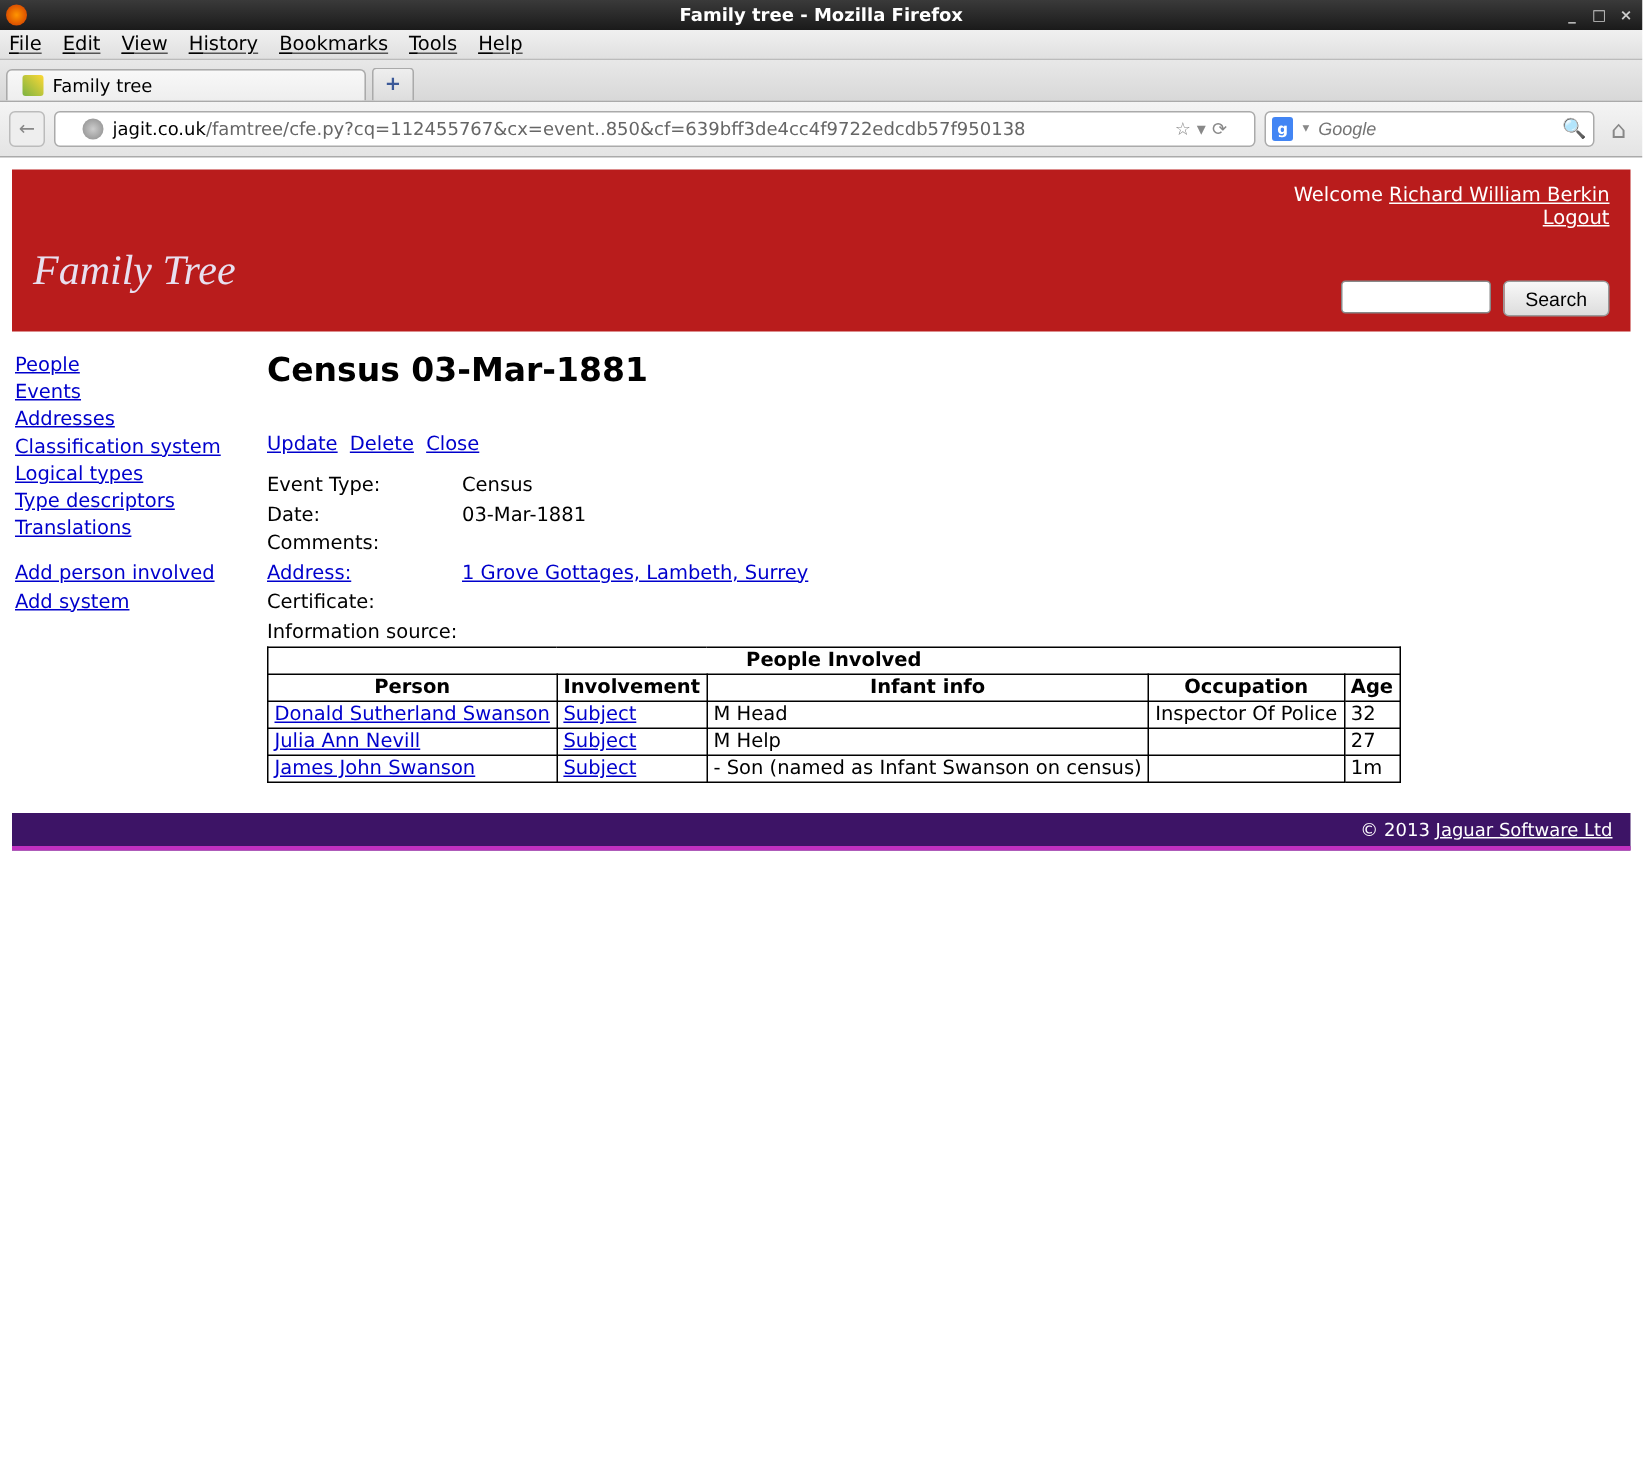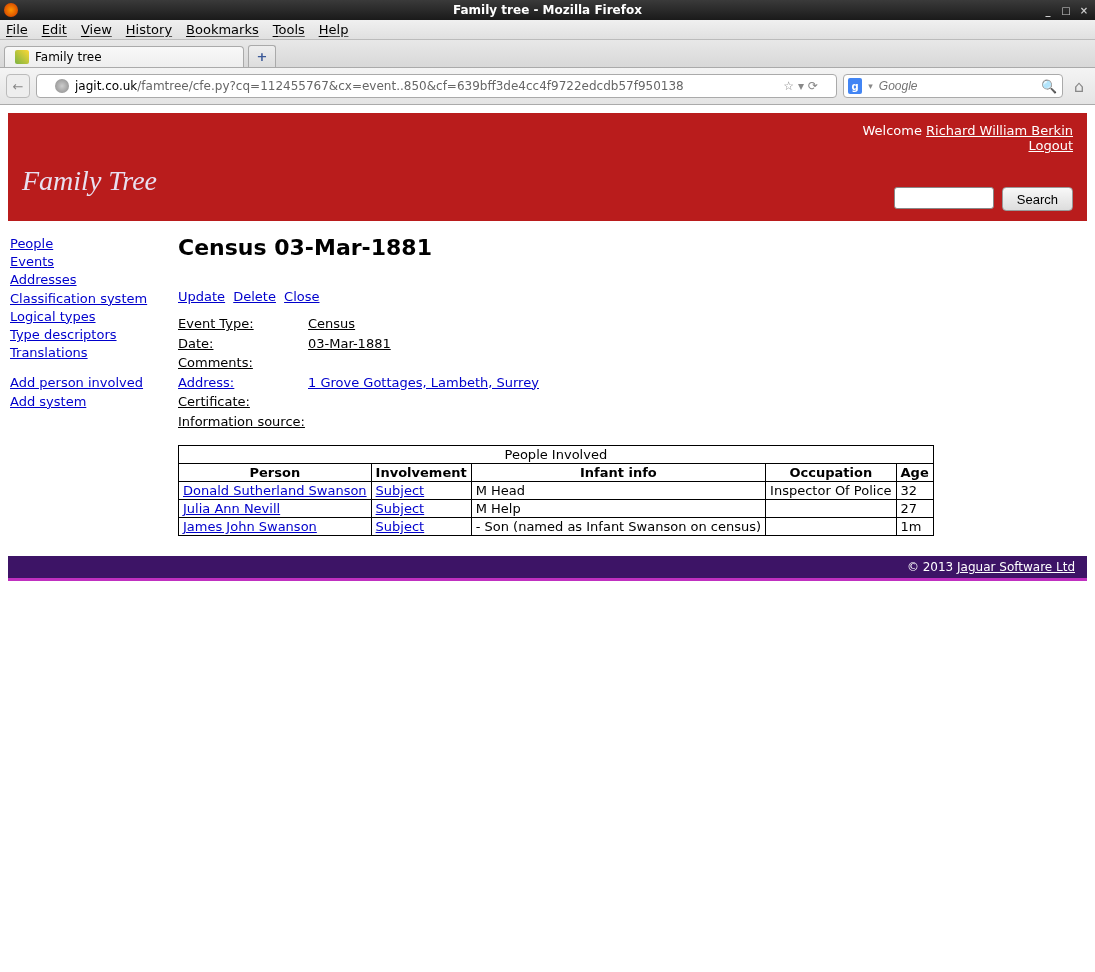--- a/index.html
+++ b/index.html
@@ -45,29 +45,29 @@
 
 .content { display: flex; padding: 14px 0 20px 0; gap: 20px; }
 .sidebar { width: 150px; padding-left: 2px; }
 .sidebar a { display: block; color: #0000cc; text-decoration: underline; font-size: 13px; line-height: 1.4; }
 .sidebar .gap { height: 12px; }
 
 .main { flex: 1; }
 .main h1 { font-family: "DejaVu Sans", Arial, sans-serif; font-weight: bold; font-size: 22px; margin-bottom: 29px; }
 .actions { margin-bottom: 10px; }
 .actions a { color: #0000cc; text-decoration: underline; margin-right: 4px; font-size: 13px; }
-.details { margin-bottom: 14px; text-decoration: underline; }
+.details { margin-bottom: 0; }
 .details .row { display: flex; font-size: 13px; line-height: 1.5; }
 .details .label { width: 130px; }
 .details a { color: #0000cc; text-decoration: underline; }
 
 table.people { border-collapse: collapse; font-size: 13px; }
 table.people th, table.people td { border: 1px solid #000; padding: 1px 4px; text-align: left; }
 table.people th { font-weight: bold; text-align: center; }
-table.people .caption { text-align: center; font-weight: normal; }
+table.people .caption { text-align: center; font-weight: bold; }
 table.people a { color: #0000cc; text-decoration: underline; }
 
 .footer { background: #3d1466; color: #fff; padding: 4px 12px; text-align: right; font-size: 12px; border-bottom: 3px solid #c030c0; }
 .footer a { color: #fff; text-decoration: underline; }
 </style>
 </head>
 <body>
 
 <div class="titlebar">
   <div class="ff-icon"></div>

